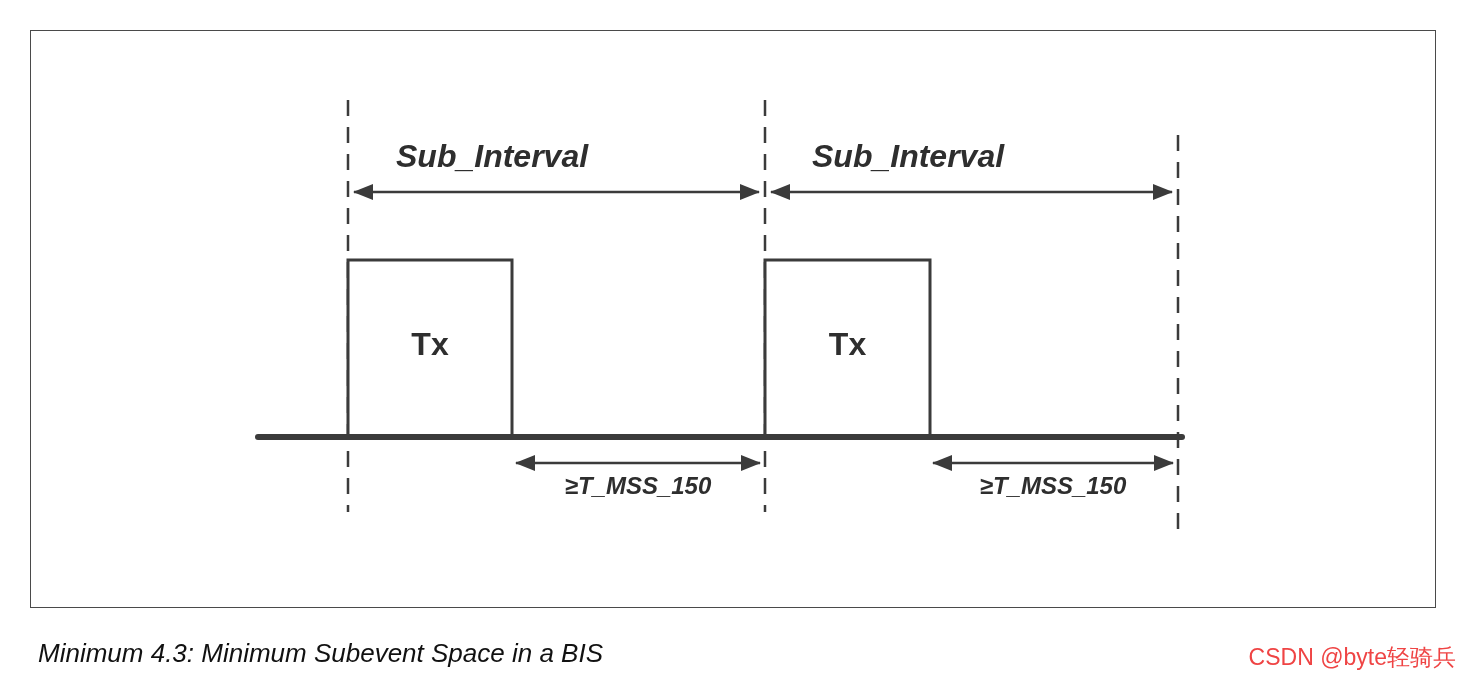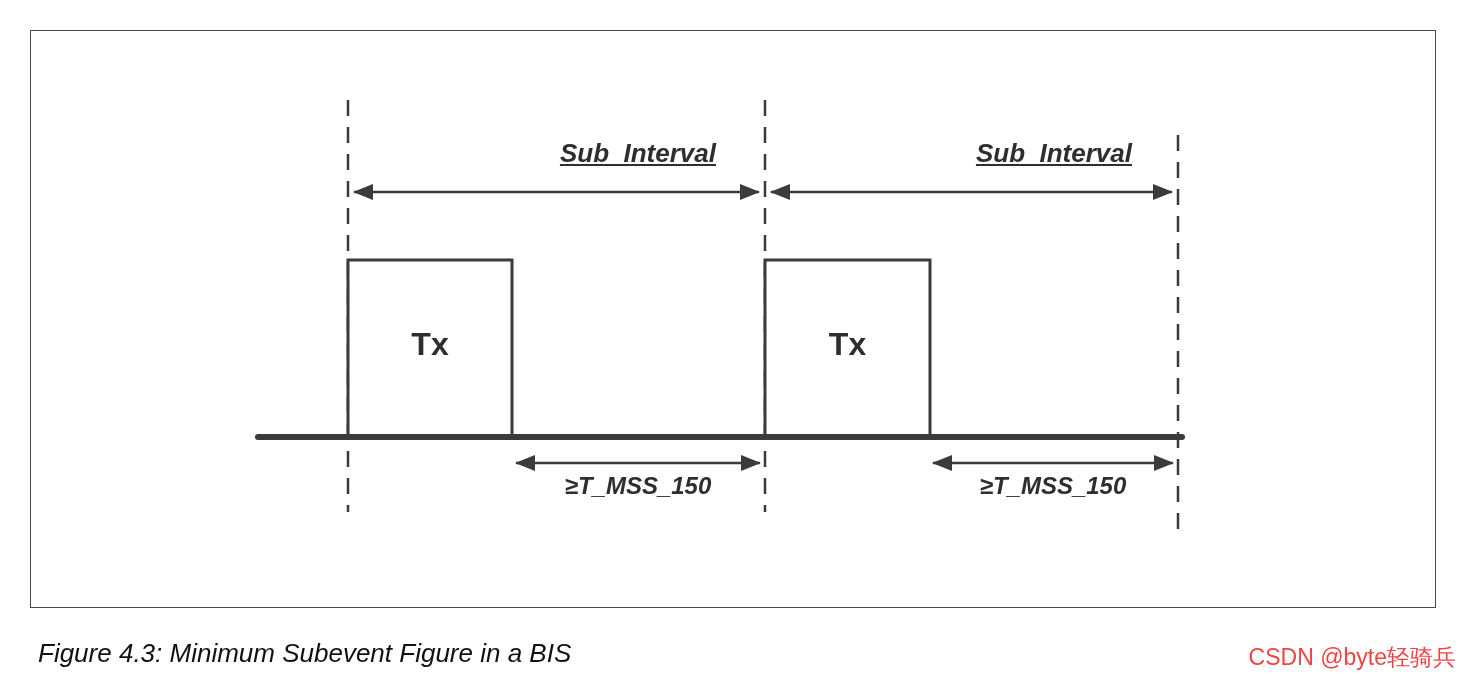--- a/index.html
+++ b/index.html
@@ -32,25 +32,24 @@
     height: 681px;
   }
   .label {
     position: absolute;
     color: #2e2e2e;
     white-space: nowrap;
   }
   .sub-label {
     font-style: italic;
     font-weight: bold;
-    font-size: 26px;
+    font-size: 32px;
     width: 320px;
-    text-align: right;
+    text-align: left;
     top: 138px;
-    text-decoration: underline;
   }
   .tx-label {
     font-weight: bold;
     font-size: 32px;
     text-align: center;
     top: 326px;
   }
   .mss-label {
     font-style: italic;
     font-weight: bold;
@@ -105,15 +104,15 @@
 
 <div class="label sub-label" style="left:396px;">Sub_Interval</div>
 <div class="label sub-label" style="left:812px;">Sub_Interval</div>
 
 <div class="label tx-label" style="left:348px; width:164px;">Tx</div>
 <div class="label tx-label" style="left:765px; width:165px;">Tx</div>
 
 <div class="label mss-label" style="left:478px;">≥T_MSS_150</div>
 <div class="label mss-label" style="left:893px;">≥T_MSS_150</div>
 
-<div class="caption">Figure 4.3: Minimum Subevent Figure in a BIS</div>
+<div class="caption">Minimum 4.3: Minimum Subevent Space in a BIS</div>
 
 <div class="watermark">CSDN @byte轻骑兵</div>
 
 </body></html>

